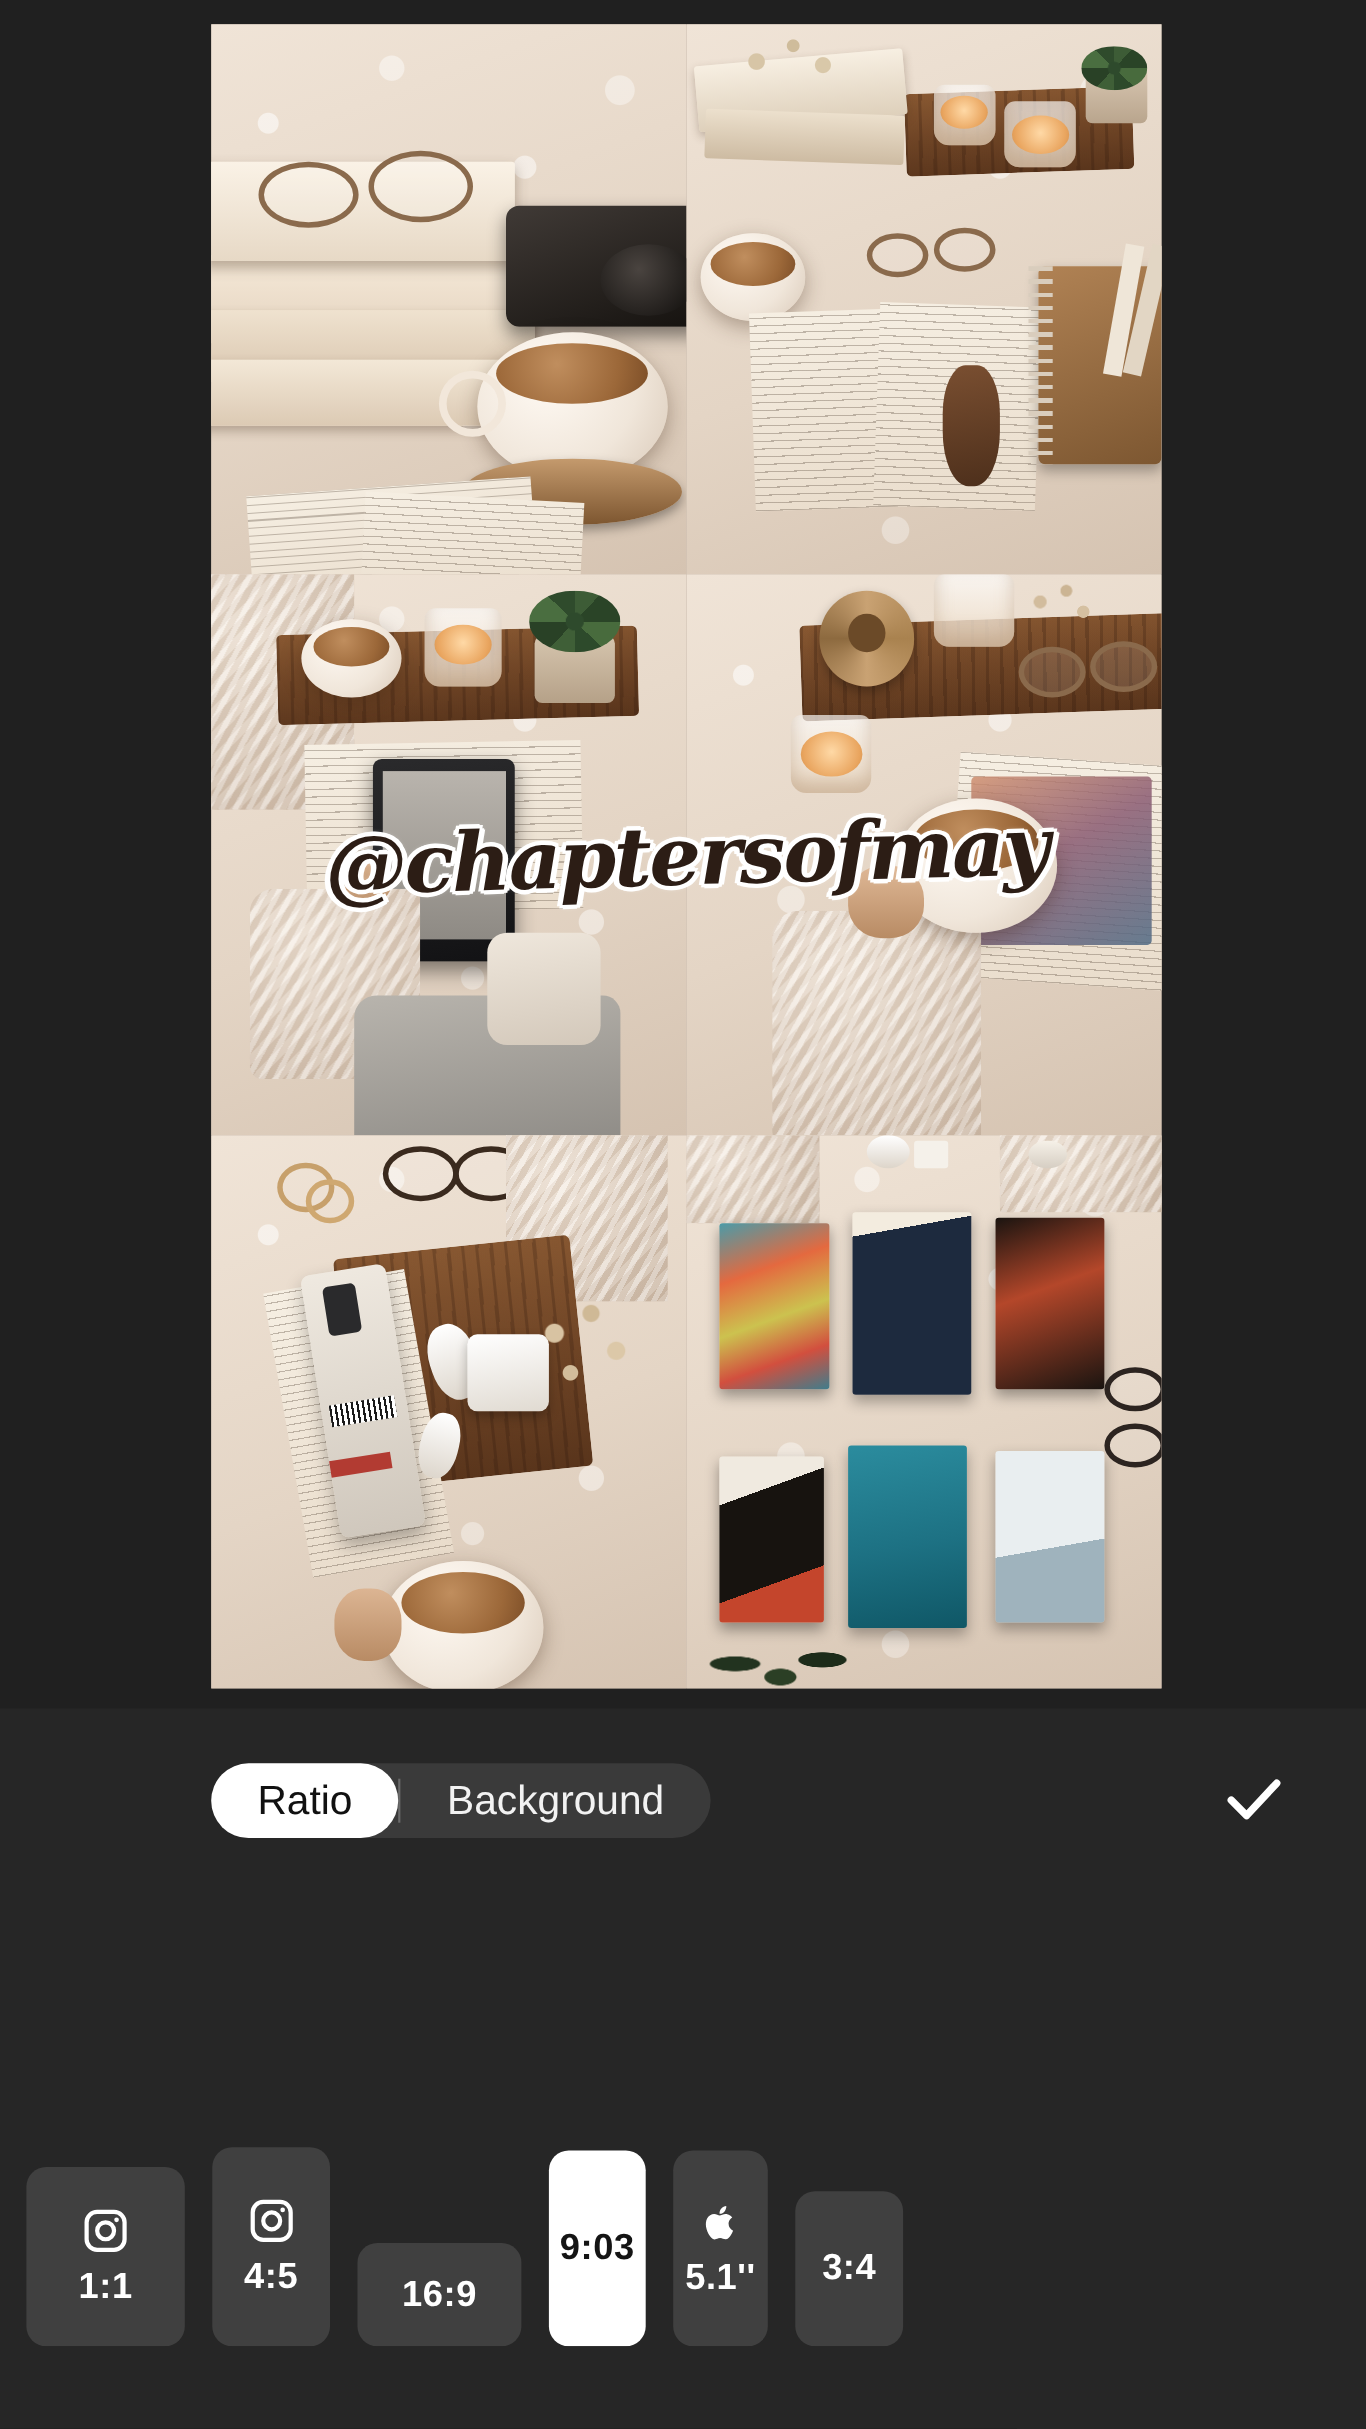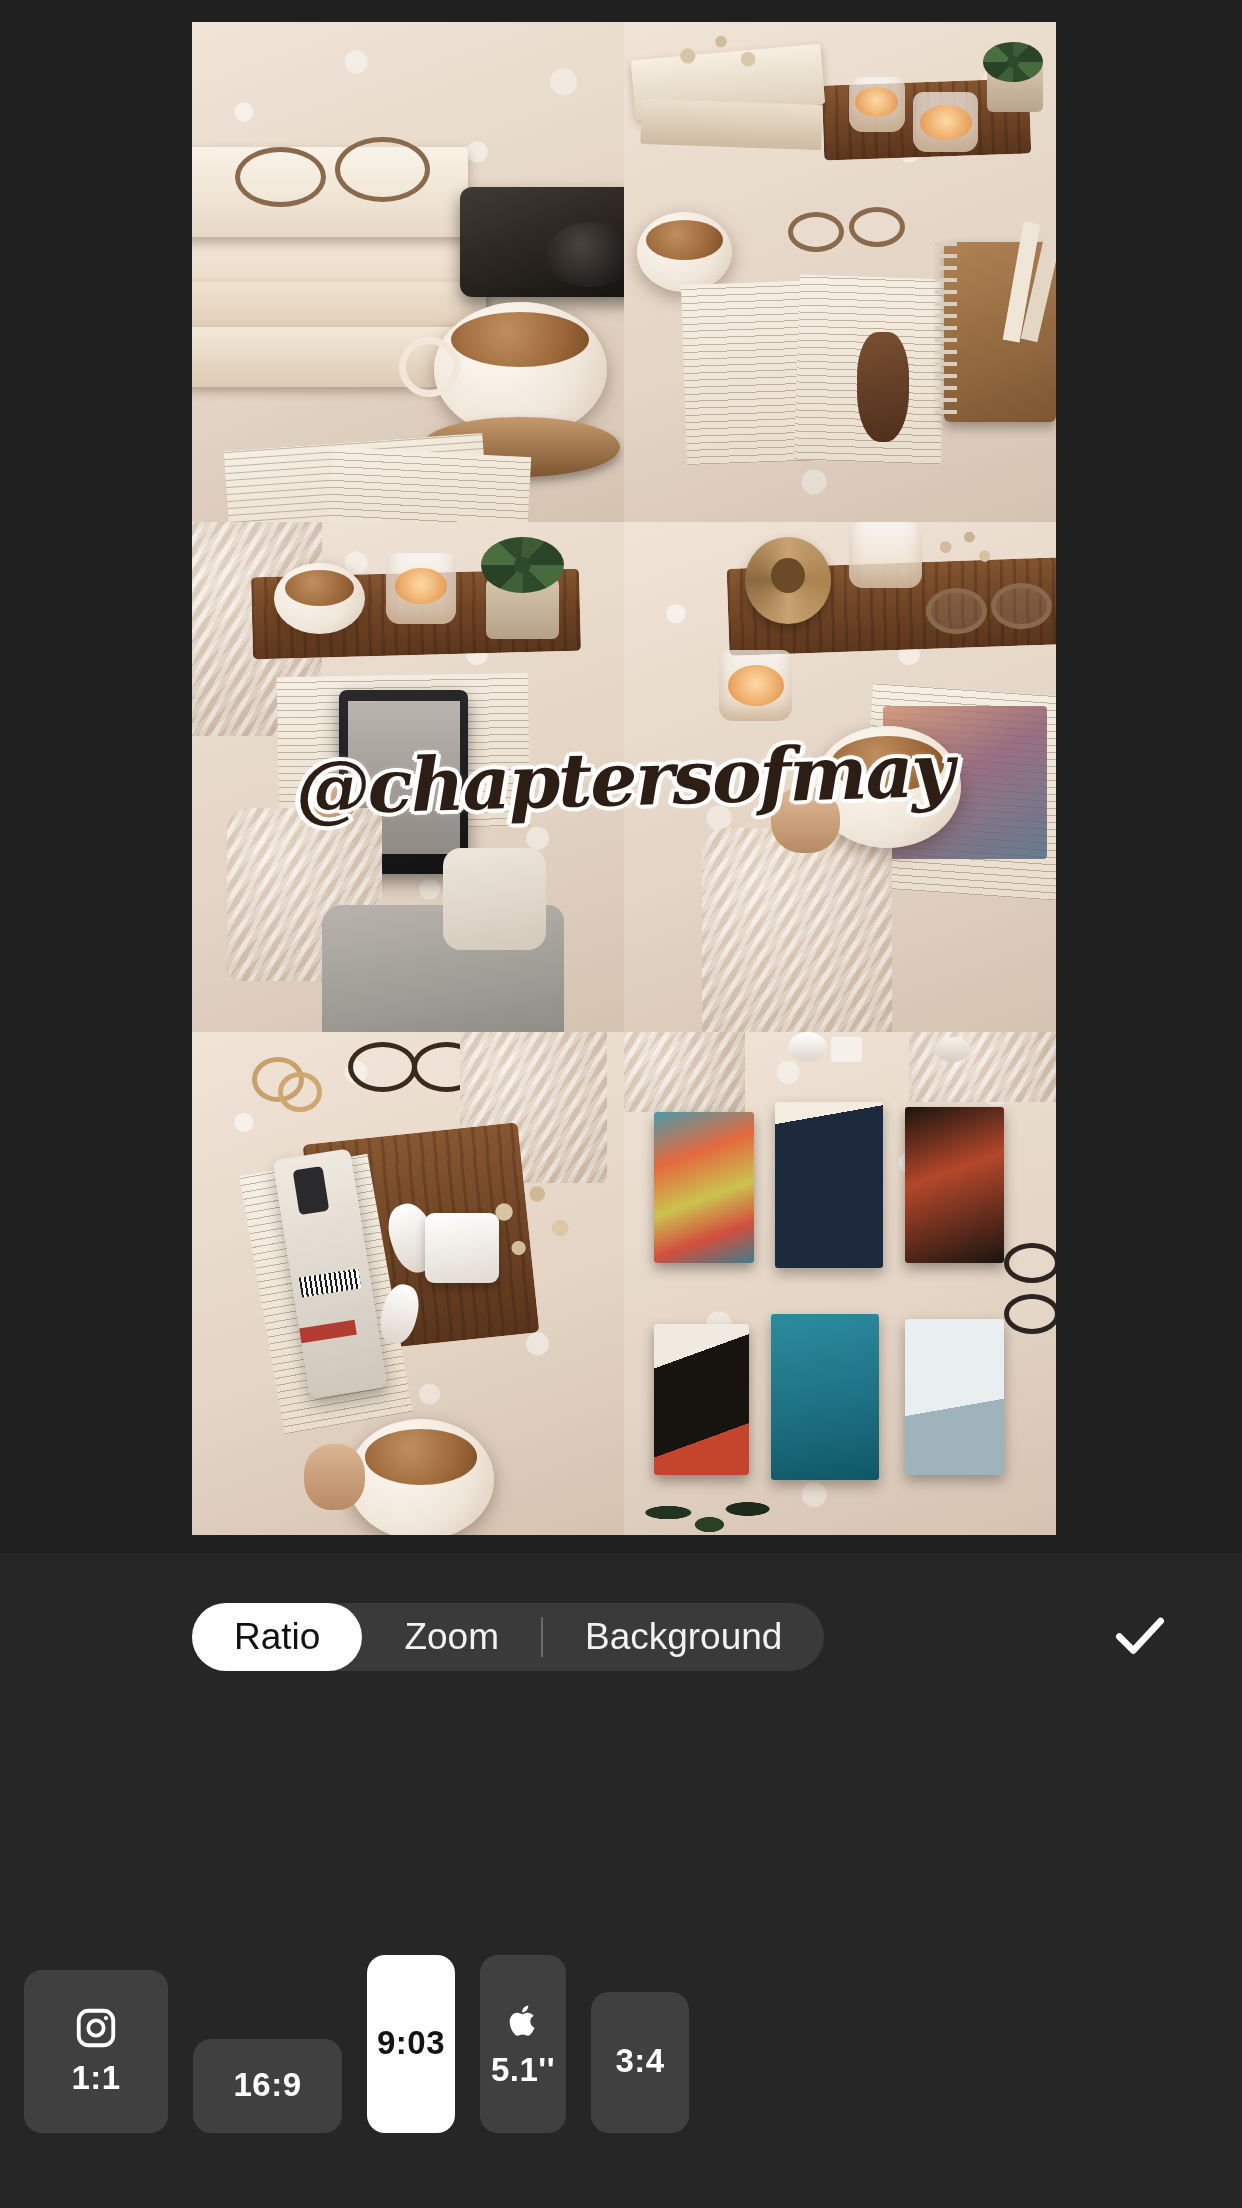--- a/index.html
+++ b/index.html
@@ -313,23 +313,20 @@
     </div>
   </div>
 
   <div id="bottom-sheet">
 
     <div id="mode-toolbar">
       <div id="segmented">
         <div class="seg active">
           <span>Ratio</span>
         </div>
-        <div class="seg">
-          <span>Zoom</span>
-        </div>
         <div class="seg-divider"></div>
         <div class="seg">
           <span>Background</span>
         </div>
       </div>
 
       <div id="confirm-button">
         <span>
           <svg viewBox="0 0 24 24" fill="none" stroke="#ffffff" stroke-width="2.6" stroke-linecap="round" stroke-linejoin="round">
             <path d="M4 12.6 L9.4 18 L20 6.6"></path>
@@ -345,20 +342,30 @@
           <span class="chip-icon">
             <svg width="46" height="46" viewBox="0 0 24 24" fill="none" stroke="currentColor" stroke-width="2" stroke-linecap="round" stroke-linejoin="round">
               <rect x="3" y="3" width="18" height="18" rx="5"></rect>
               <circle cx="12" cy="12" r="4"></circle>
               <circle cx="17.2" cy="6.8" r="1.1" fill="currentColor" stroke="none"></circle>
             </svg>
           </span>
           <span class="chip-label">1:1</span>
         </div>
 
+        <div class="chip" data-size="s45">
+          <span class="chip-icon">
+            <svg width="46" height="46" viewBox="0 0 24 24" fill="none" stroke="currentColor" stroke-width="2" stroke-linecap="round" stroke-linejoin="round">
+              <rect x="3" y="3" width="18" height="18" rx="5"></rect>
+              <circle cx="12" cy="12" r="4"></circle>
+              <circle cx="17.2" cy="6.8" r="1.1" fill="currentColor" stroke="none"></circle>
+            </svg>
+          </span>
+          <span class="chip-label">4:5</span>
+        </div>
 
         <div class="chip" data-size="s169">
           <span class="chip-label">16:9</span>
         </div>
 
         <div class="chip selected" data-size="s916">
           <span class="chip-label">9:03</span>
         </div>
 
 

